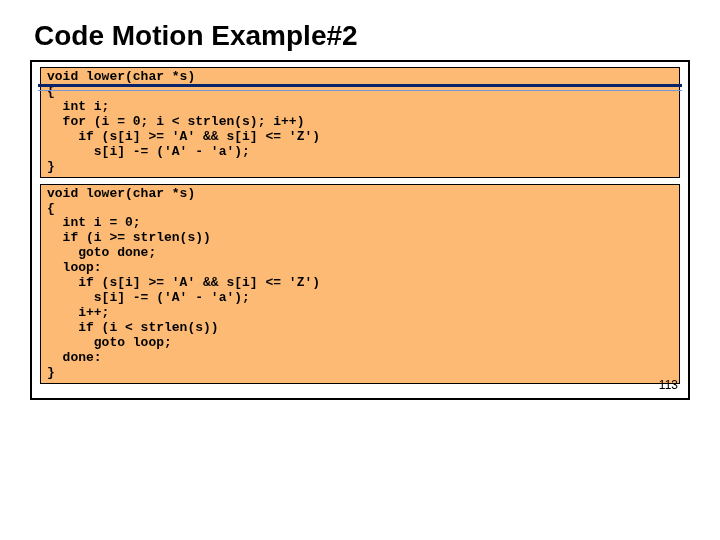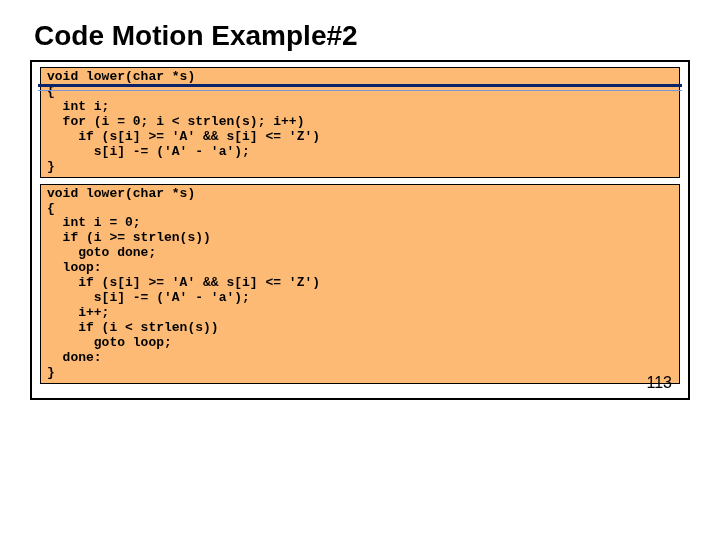--- a/index.html
+++ b/index.html
@@ -49,24 +49,24 @@
     font-weight: 700;
     white-space: pre;
     background: #fdba74;
     color: #000;
   }
   .codebox.first {
     margin-top: 0;
   }
   .pagenum {
     position: absolute;
-    right: 16px;
+    right: 10px;
     bottom: 6px;
     font-family: Arial, Helvetica, sans-serif;
-    font-size: 16px;
+    font-size: 12px;
     color: #000;
   }
 </style>
 </head>
 <body>
 
 <div class="slide">
   <h1 class="title">Code Motion Example#2</h1>
 
   <div class="frame">

